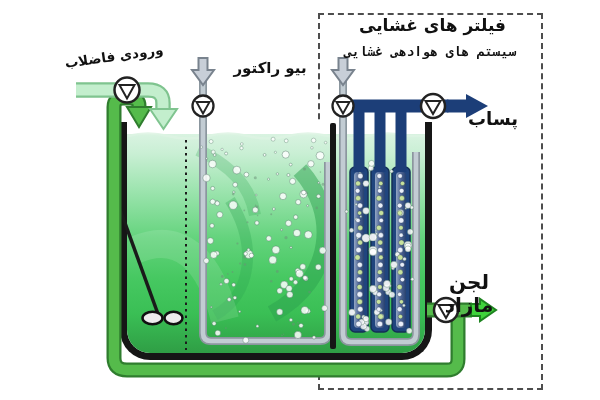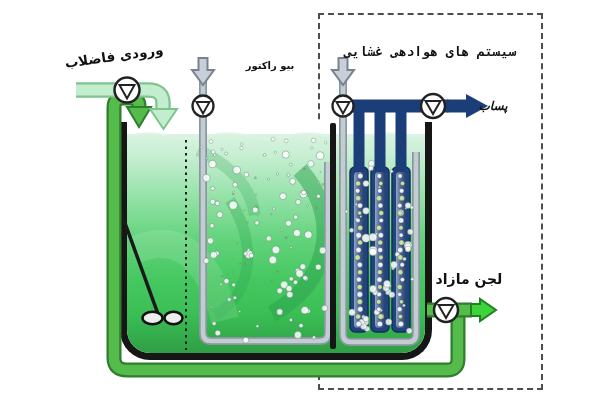--- a/index.html
+++ b/index.html
@@ -12,23 +12,23 @@
         overflow:hidden;}
   .water{position:absolute;left:0;right:0;top:12px;bottom:0;border-radius:0 0 20px 20px;
          background:linear-gradient(180deg,#d9f3e1 0%,#c9efd4 9%,#9ce4ae 26%,#63d37c 48%,
                     #46c861 66%,#3abf55 82%,#2f9e45 100%);}
   svg.overlay{position:absolute;left:0;top:0;z-index:5;}
   .lbl{position:absolute;z-index:9;color:#111;font-weight:bold;text-align:center;
        direction:rtl;line-height:1.15;}
   #lbl-membrane-filters{left:330px;top:16px;width:205px;font-size:17px;}
   #lbl-membrane-aeration{left:320px;top:46px;width:220px;font-size:13px;font-family:Liberation Mono, monospace;}
   #lbl-inlet{left:54px;top:49px;width:120px;font-size:13.5px;transform:rotate(-8deg);}
-  #lbl-bioreactor{left:219px;top:60px;width:102px;font-size:10px;}
-  #lbl-effluent{left:447px;top:100px;width:92px;font-size:12px;font-style:italic;}
-  #lbl-sludge{left:424px;top:271px;width:90px;font-size:14px;}
+  #lbl-bioreactor{left:219px;top:60px;width:102px;font-size:15px;}
+  #lbl-effluent{left:447px;top:109px;width:92px;font-size:18px;}
+  #lbl-sludge{left:424px;top:271px;width:90px;font-size:20px;}
 </style>
 </head>
 <body>
 
 <div id="canvas">
 
   <div class="dashed-box"></div>
 
   <div class="tank">
     <div class="water"></div>
@@ -378,20 +378,21 @@
     <g>
       <circle cx="433" cy="106" r="12" fill="#fff" stroke="#222" stroke-width="2.5"></circle>
       <polygon points="425.5,101 440.5,101 433,114" fill="#fff" stroke="#222" stroke-width="2"></polygon>
     </g>
     <g>
       <circle cx="446" cy="310" r="12" fill="#fff" stroke="#222" stroke-width="2.5"></circle>
       <polygon points="438.5,305 453.5,305 446,318" fill="#fff" stroke="#222" stroke-width="2"></polygon>
     </g>
   </svg>
 
+  <div class="lbl" id="lbl-membrane-filters">فیلتر های غشایی</div>
   <div class="lbl" id="lbl-membrane-aeration">سیستم های هوادهی غشایی</div>
   <div class="lbl" id="lbl-inlet">ورودی فاضلاب</div>
   <div class="lbl" id="lbl-bioreactor">بیو راکتور</div>
   <div class="lbl" id="lbl-effluent">
     <div>پساب</div>
   </div>
   <div class="lbl" id="lbl-sludge">لجن مازاد</div>
 </div>
 
 </body></html>

